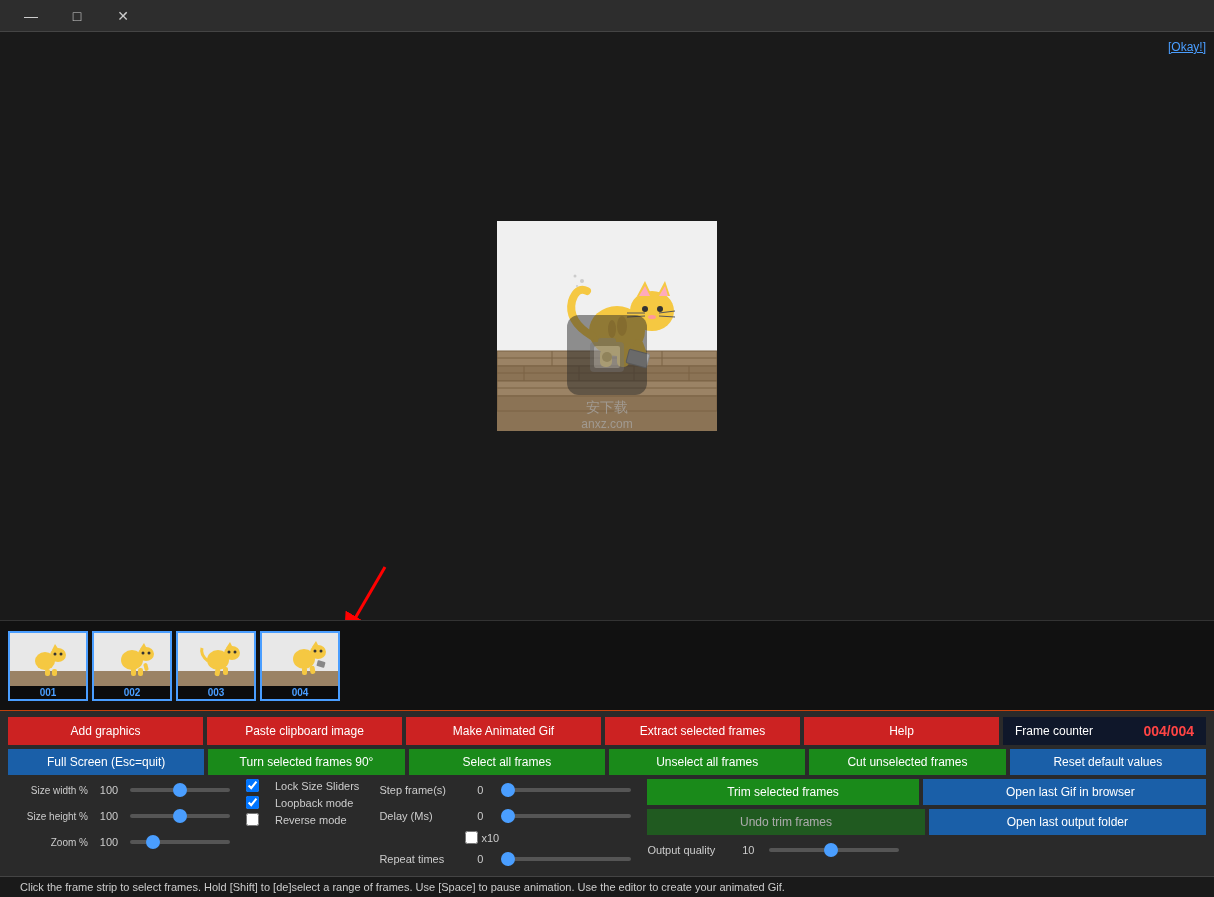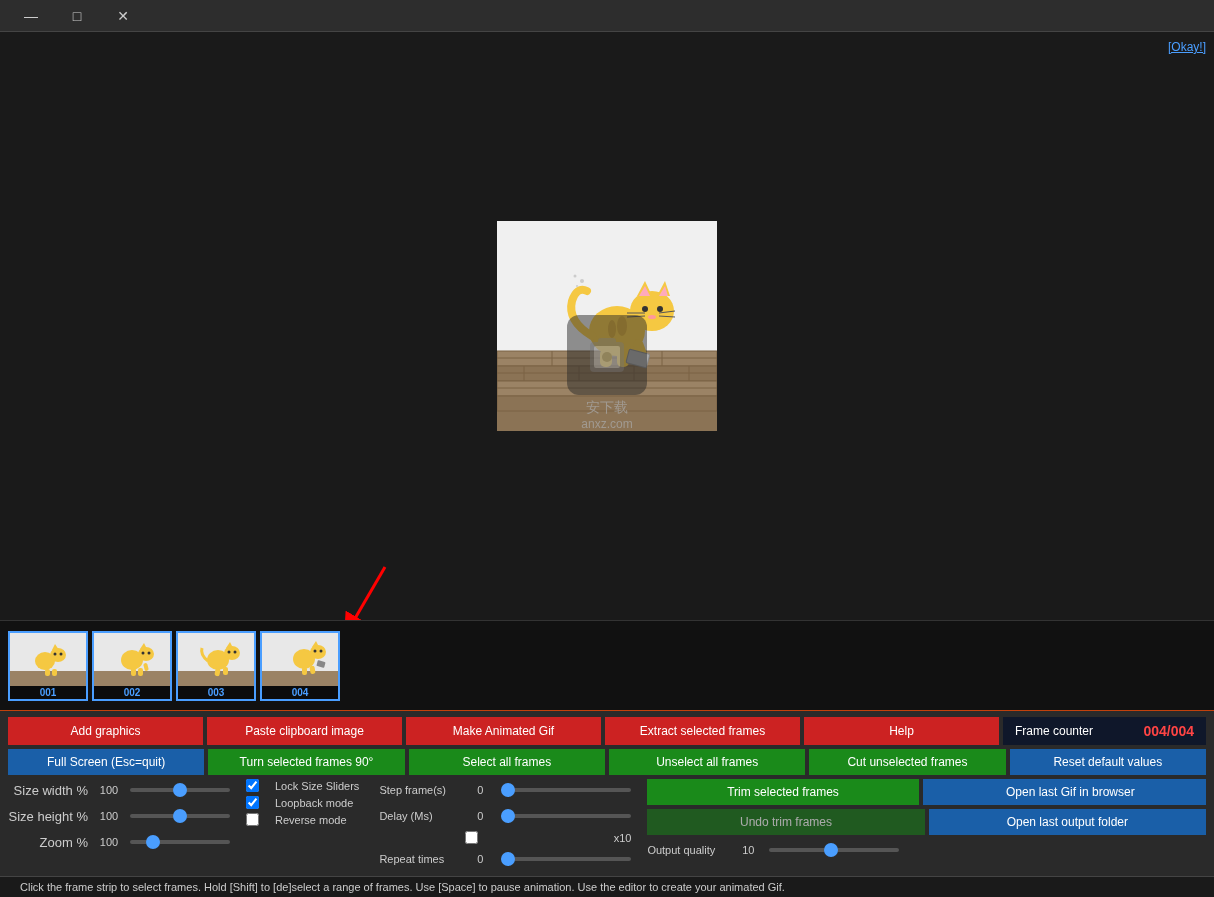--- a/index.html
+++ b/index.html
@@ -242,21 +242,21 @@
 
     .slider-row {
       display: flex;
       align-items: center;
       gap: 6px;
       height: 22px;
     }
 
     .slider-label {
       width: 80px;
-      font-size: 13px;
+      font-size: 10px;
       color: #ccc;
       text-align: right;
     }
 
     .slider-value {
       width: 30px;
       font-size: 11px;
       color: #ccc;
       text-align: center;
     }
@@ -318,21 +318,20 @@
       color: #ccc;
     }
 
     .x10-check {
       display: flex;
       align-items: center;
       gap: 3px;
       font-size: 11px;
       color: #ccc;
       margin-left: 86px;
-      justify-content: space-between;
     }
 
     
     #statusbar {
       background: #1a1a1a;
       border-top: 1px solid #444;
       padding: 4px 20px;
       font-size: 11px;
       color: #ccc;
       flex-shrink: 0;

